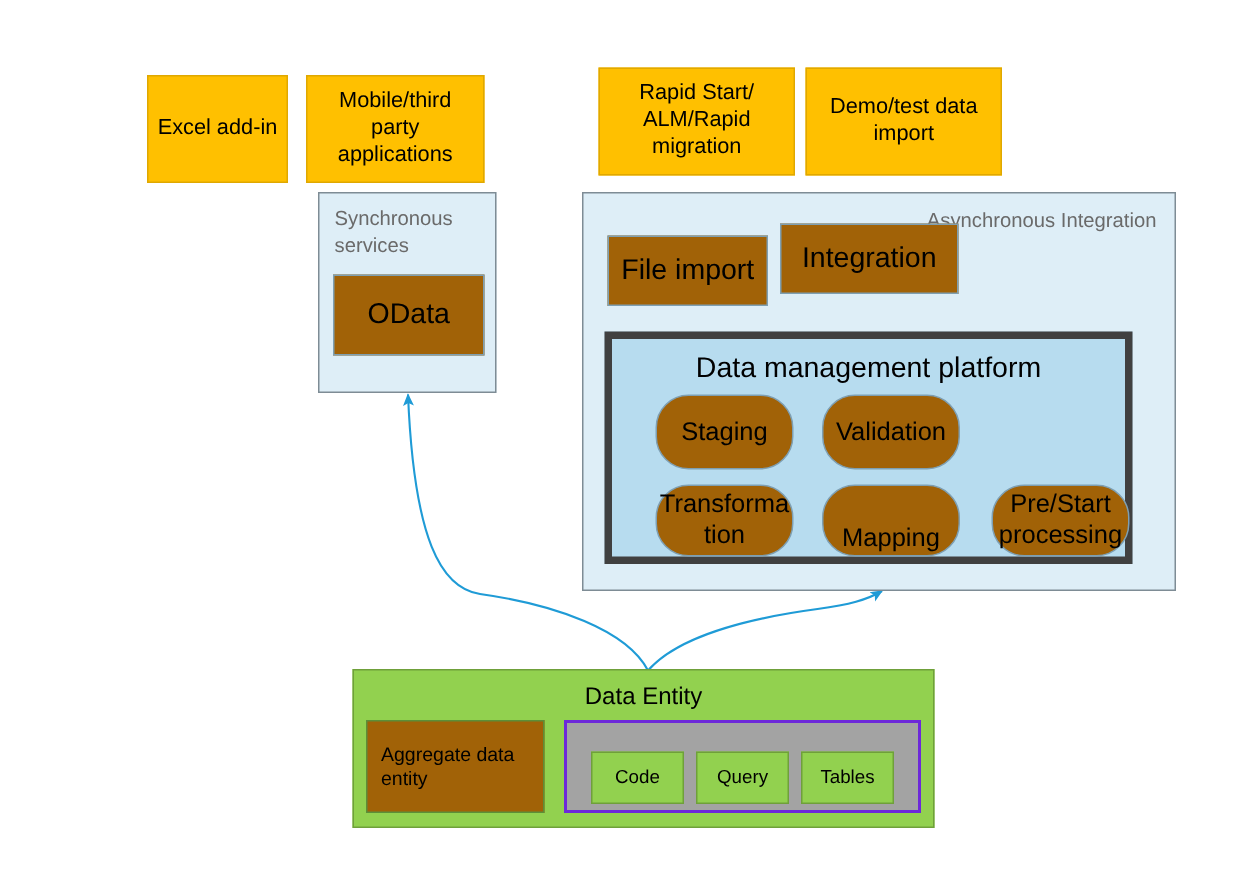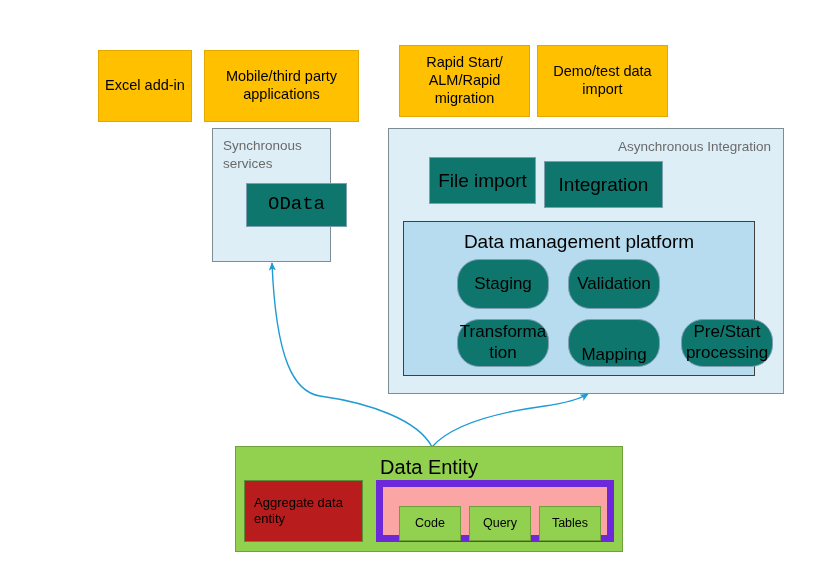--- a/index.html
+++ b/index.html
@@ -71,34 +71,33 @@
     right: 12px;
     top: 9px;
     text-align: right;
     font-size: 13.5px;
     color: #6A6A6A;
     line-height: 1.3;
   }
 
   
   .blue-box {
-    background: #0f766e;
+    background: #a16207;
     border: 1px solid #7E9FB2;
     font-size: 19px;
-    margin-left: 24px;
   }
   .blue-box.small {
     font-size: 17px;
     border-radius: 22px;
   }
 
   
   .dmp {
     background: #B7DCEF;
-    border: 1px solid #404040;
+    border: 5px solid #404040;
     display: block;
   }
   .dmp-title {
     position: absolute;
     left: 0;
     right: 0;
     top: 8px;
     text-align: center;
     font-size: 19px;
     color: #000000;
@@ -109,36 +108,36 @@
     background: #92D14F;
     border: 1px solid #6FA03A;
     display: block;
   }
   .green-title {
     position: absolute;
     left: 0;
     right: 0;
     top: 8px;
     text-align: center;
-    font-size: 20px;
+    font-size: 16px;
     color: #000000;
   }
   .green-dark {
-    background: #b91c1c;
+    background: #a16207;
     border: 1px solid #5C8E38;
     font-size: 13px;
   }
   .green-dark.left-text {
     justify-content: flex-start;
     text-align: left;
     padding-left: 9px;
   }
   .green-group {
-    background: #fca5a5;
-    border: 7px solid #6d28d9;
+    background: #a3a3a3;
+    border: 2px solid #6d28d9;
     display: block;
   }
   .green-chip {
     background: #92D14F;
     border: 1px solid #6FA03A;
     font-size: 12.5px;
   }
 
   
   #connectors {
@@ -164,49 +163,49 @@
 
     <path d="M 432,447 C 418,420 370,403 320,396 C 294,392 276,360 272,263" fill="none" stroke="#1F9BD6" stroke-width="1.4" marker-end="url(#arrowhead)"></path>
 
     <path d="M 432,447 C 452,424 500,412 545,406 C 566,403 578,400 588,394" fill="none" stroke="#1F9BD6" stroke-width="1.4" marker-end="url(#arrowhead)"></path>
   </svg>
 
   <div class="node orange" style="left:98px; top:50px; width:94px; height:72px;">
     <span>Excel add-in</span>
   </div>
 
-  <div class="node orange" style="left:204px; top:50px; width:155px; height:72px;">
+  <div class="node orange" style="left:204px; top:50px; width:119px; height:72px;">
     <span>Mobile/third party applications</span>
   </div>
 
   <div class="node orange" style="left:399px; top:45px; width:131px; height:72px;">
     <span>Rapid Start/ ALM/Rapid migration</span>
   </div>
 
   <div class="node orange" style="left:537px; top:45px; width:131px; height:72px;">
     <span>Demo/test data import</span>
   </div>
 
   <div class="node panel-sync" style="left:212px; top:128px; width:119px; height:134px;">
     <div class="panel-label-left">Synchronous services</div>
-    <div class="node blue-box" style="left:9px; top:54px; width:101px; height:44px;font-family:Liberation Mono, monospace;">
+    <div class="node blue-box" style="left:9px; top:54px; width:101px; height:54px;">
       <span>OData</span>
     </div>
   </div>
 
   <div class="node panel-async" style="left:388px; top:128px; width:396px; height:266px;">
 
     <div class="panel-label-right">Asynchronous Integration</div>
 
     
     <div class="node blue-box" style="left:16px; top:28px; width:107px; height:47px;">
       <span>File import</span>
     </div>
 
-    <div class="node blue-box" style="left:131px; top:32px; width:119px; height:47px;">
+    <div class="node blue-box" style="left:131px; top:20px; width:119px; height:47px;">
       <span>Integration</span>
     </div>
 
     
     <div class="node dmp" style="left:14px; top:92px; width:352px; height:155px;">
 
       <div class="dmp-title">Data management platform</div>
 
       
       <div class="node blue-box small" style="left:29px; top:37px; width:92px; height:50px;">

